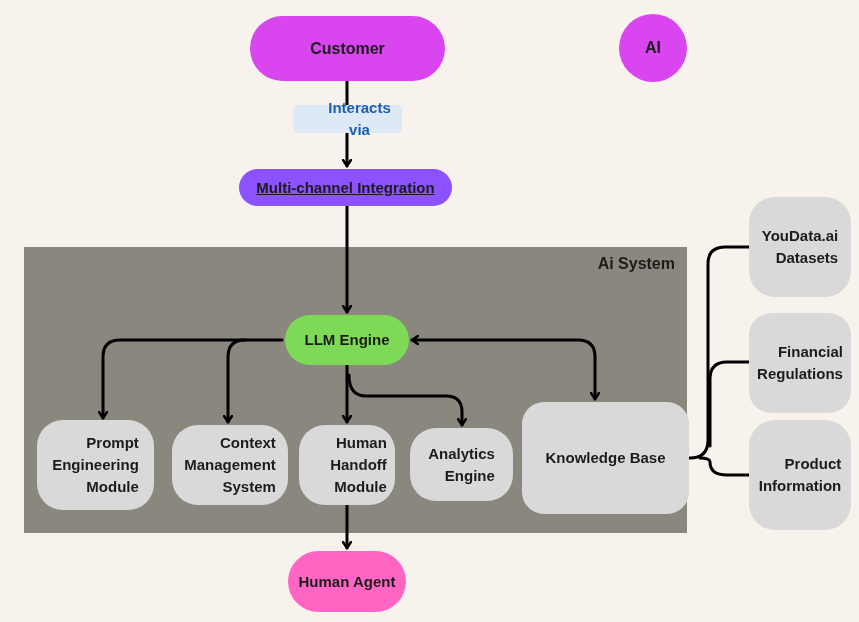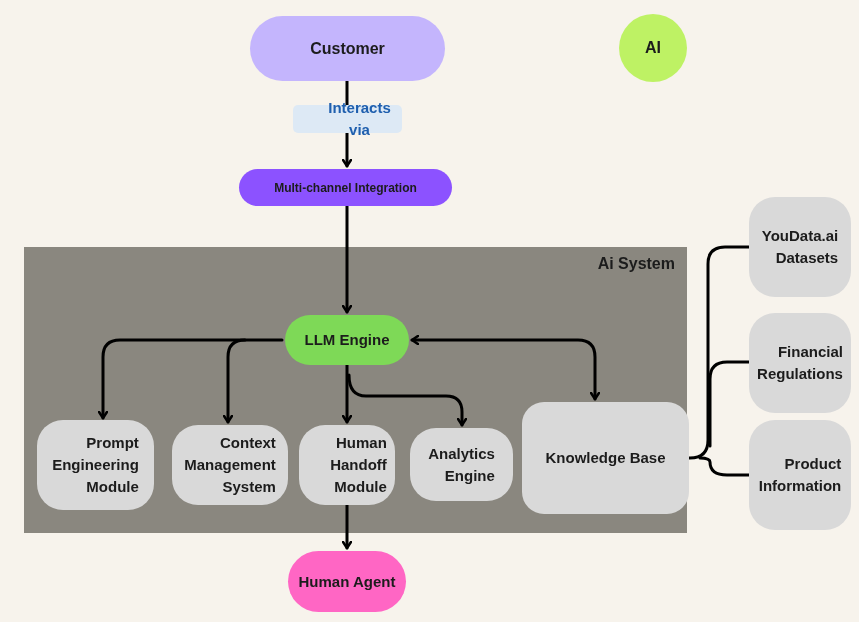--- a/index.html
+++ b/index.html
@@ -39,33 +39,33 @@
     <path d="M347,365 L347,422" marker-end="url(#arr)"></path>
     <path d="M349,375 Q349,396 366,396 L446,396 Q462,396 462,412 L462,425" marker-end="url(#arr)"></path>
     <path d="M412,340 L578,340 Q595,340 595,357 L595,399" marker-start="url(#arrs)" marker-end="url(#arr)"></path>
     <path d="M749,247 L725,247 Q708,247 708,264 L708,440 Q708,458 690,458 L671,458" marker-end="url(#arr)"></path>
     <path d="M749,362 L727,362 Q710,362 710,379 L710,446"></path>
     <path d="M749,475 L727,475 Q710,475 710,462 Q710,458 700,458"></path>
     <path d="M347,505 L347,548" marker-end="url(#arr)"></path>
   </g>
 </svg>
 
-<div class="node pill" style="left:250px;top:16px;width:195px;height:65px;background:#c4b5fd;font-size:16px;">
+<div class="node pill" style="left:250px;top:16px;width:195px;height:65px;background:#d946ef;font-size:16px;">
   <span>Customer</span>
 </div>
 
-<div class="node" style="left:619px;top:14px;width:68px;height:68px;border-radius:50%;background:#bef264;font-size:16px;">
+<div class="node" style="left:619px;top:14px;width:68px;height:68px;border-radius:50%;background:#d946ef;font-size:16px;">
   <span>AI</span>
 </div>
 
 <div class="node" style="left:293px;top:105px;width:109px;height:28px;background:#dde9f5;border-radius:5px;color:#1f5fae;font-size:15px;padding-left:24px;">
   <span>Interacts via</span>
 </div>
 
-<div class="node pill" style="left:239px;top:169px;width:213px;height:37px;background:#8c52ff;font-size:12px;">
+<div class="node pill" style="left:239px;top:169px;width:213px;height:37px;background:#8c52ff;font-size:15px;text-decoration:underline;">
   <span>Multi-channel Integration</span>
 </div>
 
 <div class="node pill" style="left:285px;top:315px;width:124px;height:50px;background:#7ed957;font-size:15px;">
   <span>LLM Engine</span>
 </div>
 
 <div class="node gray" style="left:37px;top:420px;width:117px;height:90px;">
   <span>Prompt
 Engineering
@@ -91,21 +91,21 @@
 
 <div class="node gray" style="left:522px;top:402px;width:167px;height:112px;border-radius:22px;">
   <span>Knowledge Base</span>
 </div>
 
 <div class="node gray" style="left:749px;top:197px;width:102px;height:100px;">
   <span>YouData.ai
 Datasets</span>
 </div>
 
-<div class="node gray" style="left:749px;top:313px;width:102px;height:100px;">
+<div class="node gray" style="left:749px;top:313px;width:102px;height:100px;border-radius:22px;">
   <span>Financial
 Regulations</span>
 </div>
 
 <div class="node gray" style="left:749px;top:420px;width:102px;height:110px;">
   <span>Product
 Information</span>
 </div>
 
 <div class="node pill" style="left:288px;top:551px;width:118px;height:61px;background:#ff66c4;font-size:15px;text-align:right;">

